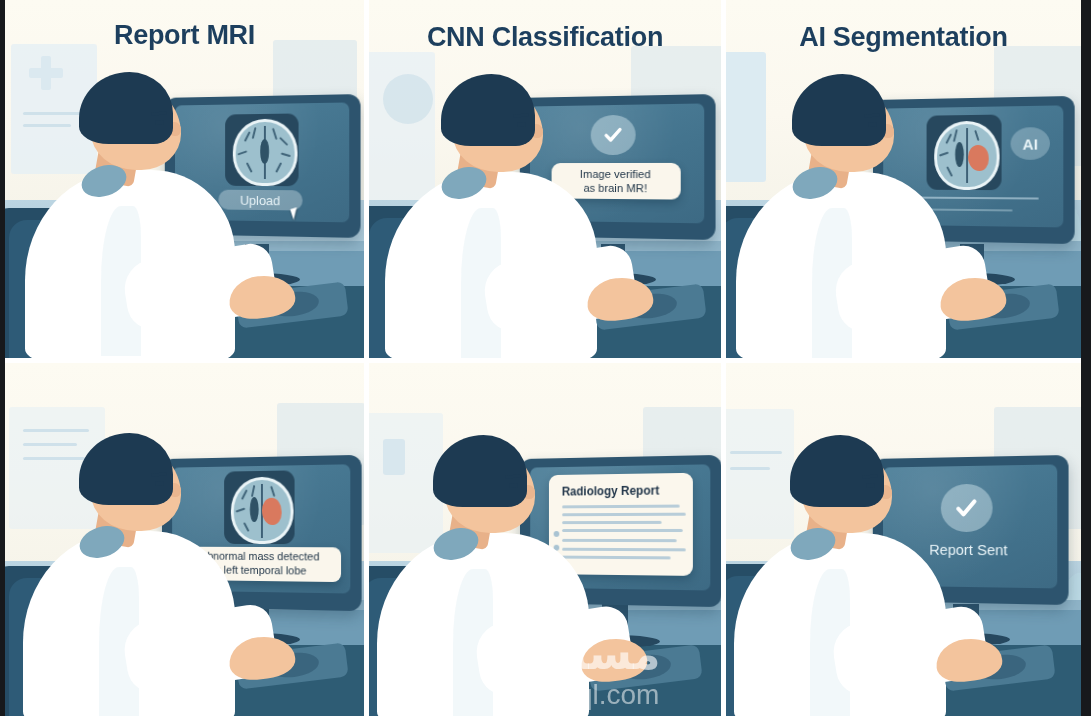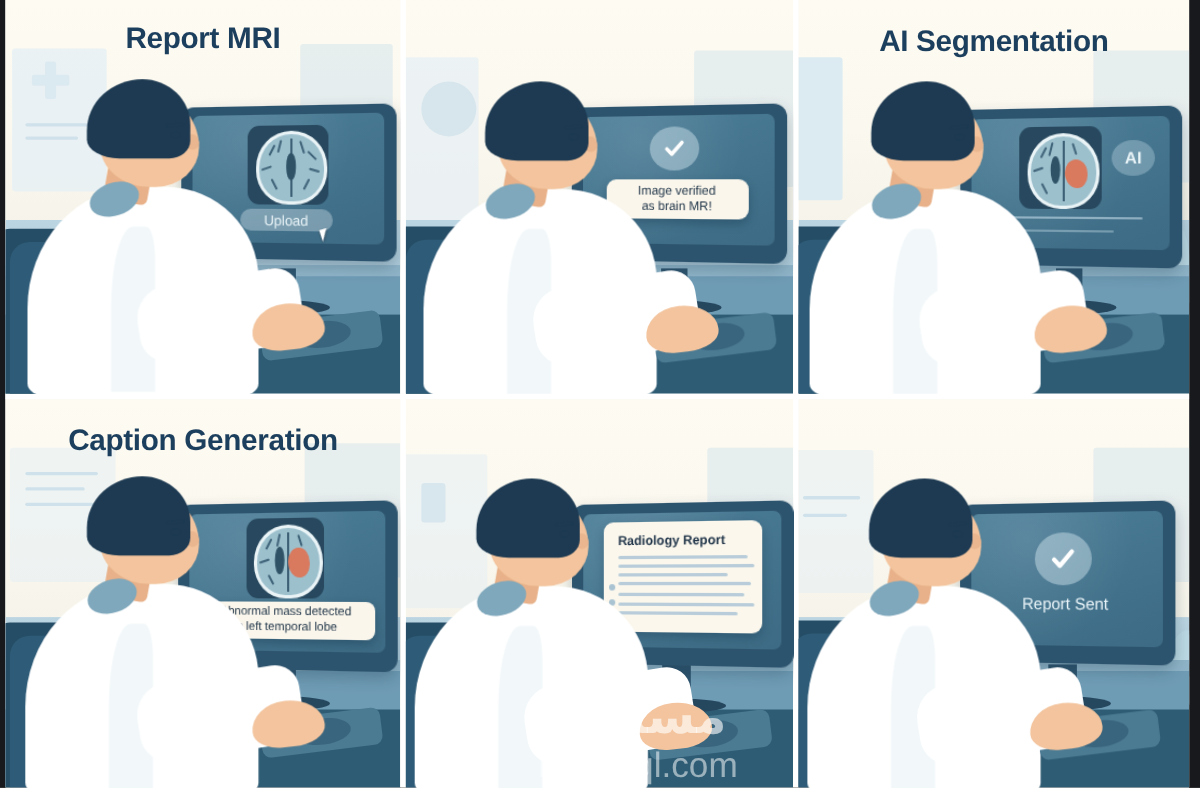--- a/index.html
+++ b/index.html
@@ -137,21 +137,21 @@
         border-radius:48% 52% 46% 40% / 62% 58% 40% 40%;}
   .mouse{position:absolute;background:#2d546e;border-radius:50%;z-index:32;}
   .mousepad{position:absolute;background:#4b7a93;border-radius:8px;z-index:31;}
 
   
   #watermark{position:absolute;left:430px;top:628px;width:300px;height:88px;
              z-index:70;pointer-events:none;
              display:flex;flex-direction:column;align-items:center;justify-content:center;}
   #wm-ar{color:rgba(255,255,255,.62);font-size:44px;font-weight:bold;line-height:1;
          font-family:"DejaVu Sans",sans-serif;}
-  #wm-en{color:rgba(255,255,255,.52);font-size:32px;line-height:1.2;margin-top:2px;
+  #wm-en{color:rgba(255,255,255,.52);font-size:28px;line-height:1.2;margin-top:2px;
          font-family:"Liberation Sans",sans-serif;}
 </style>
 </head>
 <body>
 
 <div id="stage">
 
   <div id="grid">
 
     <div class="panel">
@@ -254,20 +254,21 @@
         <div class="nose" style="left:162px;top:124px;width:12px;height:14px;"></div>
         <div class="hair" style="left:72px;top:74px;width:94px;height:72px;"></div>
         <div class="ear" style="left:94px;top:124px;width:16px;height:20px;"></div>
         <div class="brow" style="left:144px;top:114px;width:16px;height:3px;transform:rotate(-6deg);"></div>
         <div class="eye" style="left:148px;top:122px;width:9px;height:5px;"></div>
         <div class="arm" style="left:116px;top:254px;width:150px;height:70px;transform:rotate(-9deg);"></div>
         <div class="mousepad" style="left:226px;top:290px;width:110px;height:34px;transform:rotate(-7deg);"></div>
         <div class="mouse" style="left:256px;top:294px;width:52px;height:24px;transform:rotate(-7deg);opacity:.55;"></div>
         <div class="hand" style="left:218px;top:278px;width:66px;height:42px;transform:rotate(-6deg);"></div>
       </div>
+      <div class="title" style="top:22px;font-size:27px;">CNN Classification</div>
     </div>
 
     <div class="panel b">
       <div class="scene">
         <div class="wall"></div>
         <div class="poster" style="left:-4px;top:52px;width:44px;height:130px;"></div>
         <div class="posterBadge" style="left:4px;top:84px;width:34px;height:34px;font-size:14px;">
           <span>AI</span>
         </div>
         <div class="bgpane deep" style="left:268px;top:46px;width:92px;height:120px;opacity:.45;"></div>
@@ -372,21 +373,20 @@
         <div class="nose" style="left:164px;top:120px;width:12px;height:14px;"></div>
         <div class="hair" style="left:74px;top:70px;width:94px;height:72px;"></div>
         <div class="ear" style="left:96px;top:120px;width:16px;height:20px;"></div>
         <div class="brow" style="left:146px;top:110px;width:16px;height:3px;transform:rotate(-6deg);"></div>
         <div class="eye" style="left:150px;top:118px;width:9px;height:5px;"></div>
         <div class="arm" style="left:120px;top:250px;width:150px;height:72px;transform:rotate(-9deg);"></div>
         <div class="mousepad" style="left:232px;top:286px;width:110px;height:34px;transform:rotate(-7deg);"></div>
         <div class="mouse" style="left:262px;top:290px;width:52px;height:24px;transform:rotate(-7deg);opacity:.55;"></div>
         <div class="hand" style="left:224px;top:274px;width:66px;height:42px;transform:rotate(-6deg);"></div>
       </div>
-      <div class="title" style="top:22px;font-size:27px;">Caption Generation</div>
     </div>
 
     <div class="panel b r2">
       <div class="scene">
         <div class="wall"></div>
         <div class="bgpane lite" style="left:-4px;top:50px;width:78px;height:140px;opacity:.6;"></div>
         <div class="bgpane deep" style="left:14px;top:76px;width:22px;height:36px;opacity:.7;"></div>
         <div class="bgpane deep" style="left:274px;top:44px;width:86px;height:124px;opacity:.45;"></div>
         <div class="floor"></div>
         <div class="leaf" style="left:330px;top:196px;width:26px;height:80px;transform:rotate(12deg);opacity:.8;"></div>

